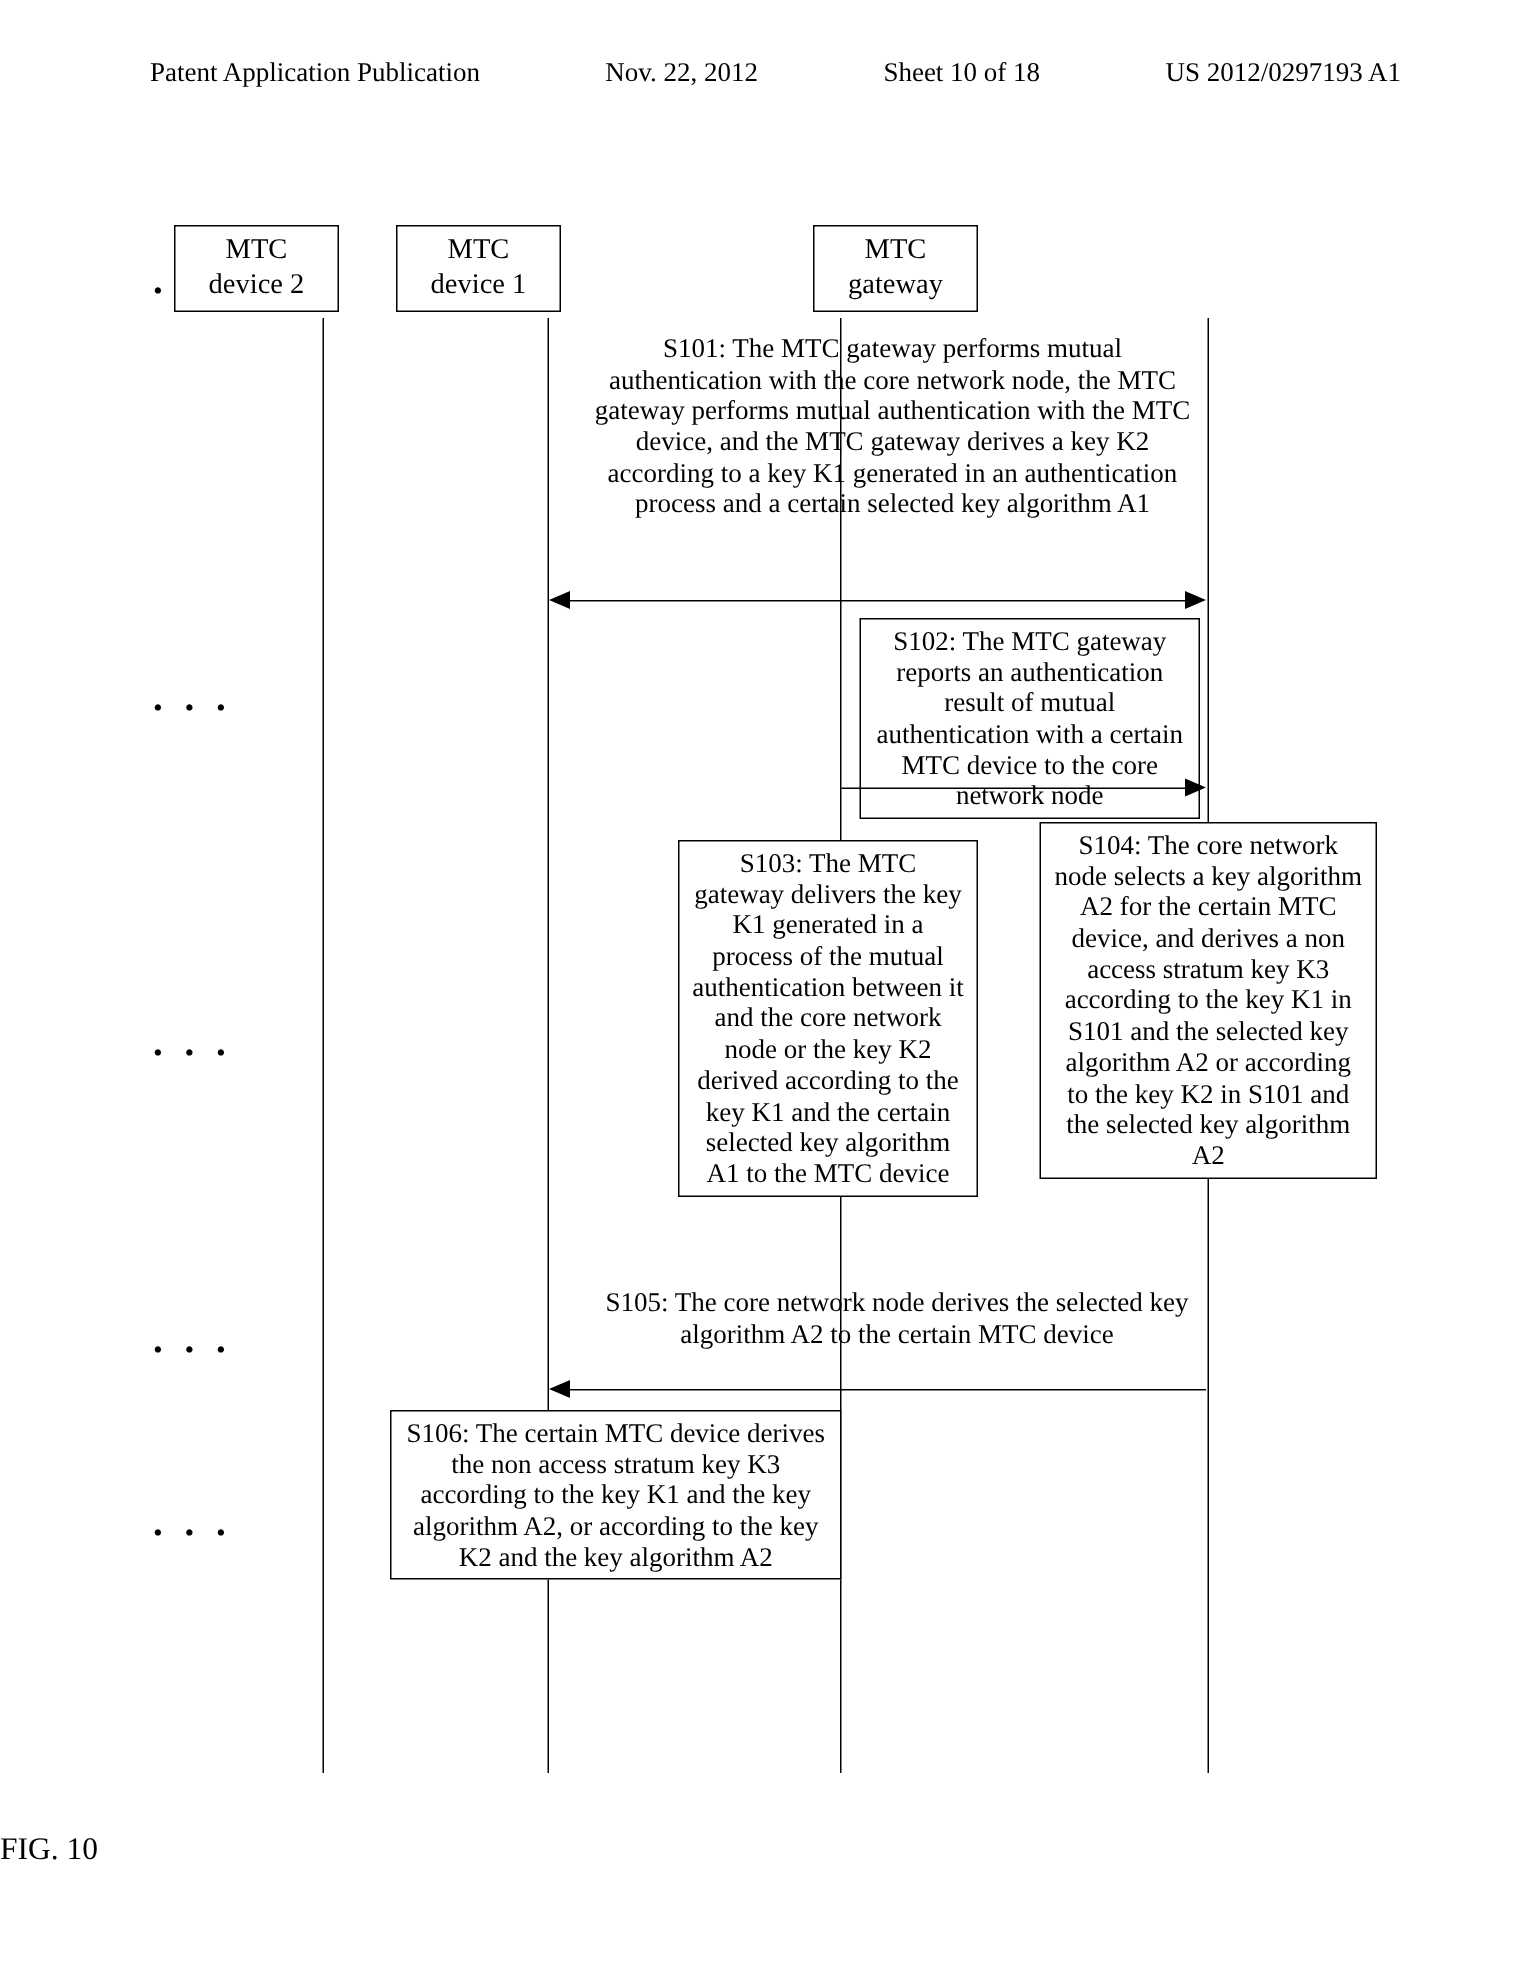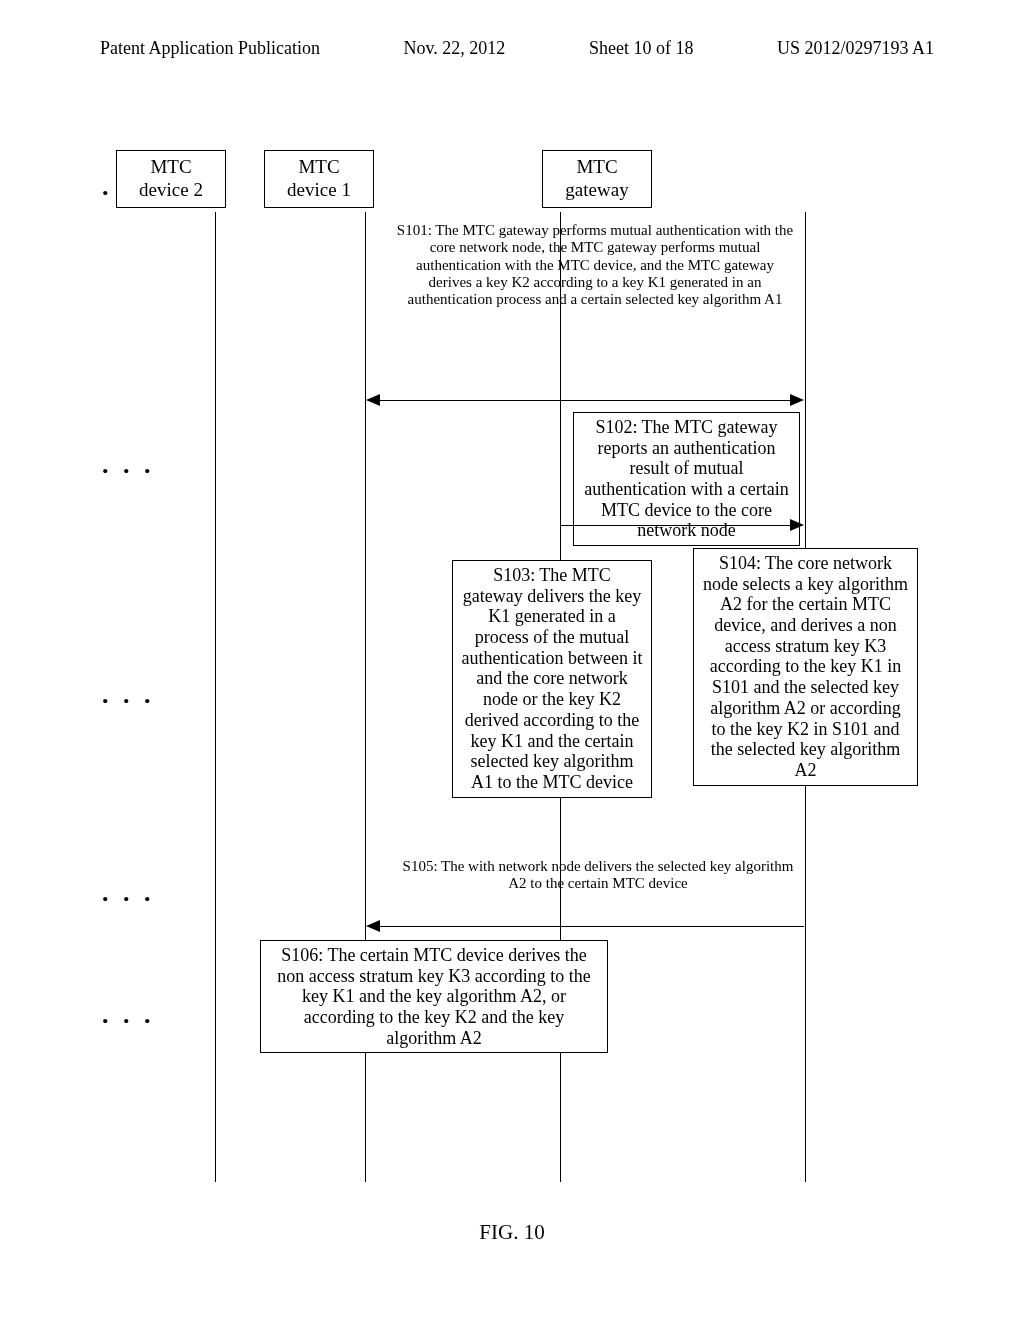--- a/index.html
+++ b/index.html
@@ -58,21 +58,21 @@
     position: absolute;
     border: 1.5px solid #000;
     background: #fff;
     font-size: 18px;
     text-align: center;
     padding: 4px 8px;
     line-height: 1.15;
   }
   .msg-text {
     position: absolute;
-    font-size: 15px;
+    font-size: 18px;
     text-align: center;
     line-height: 1.15;
   }
   .arrow-line {
     position: absolute;
     height: 0;
     border-top: 1.5px solid #000;
   }
   .arrow-head-r {
     position: absolute;
@@ -85,21 +85,21 @@
     position: absolute;
     width: 0; height: 0;
     border-top: 6px solid transparent;
     border-bottom: 6px solid transparent;
     border-right: 14px solid #000;
   }
   .fig-label {
     position: absolute;
     top: 1220px;
     width: 100%;
-    text-align: center;
+    text-align: left;
     font-size: 21px;
   }
 </style>
 </head>
 <body>
 
 <div class="header">
   <span class="title">Patent Application Publication</span>
   <span>Nov. 22, 2012</span>
   <span>Sheet 10 of 18</span>
@@ -140,26 +140,26 @@
 <div class="msg-box" style="top:560px; left:452px; width:200px;">
   <span>S103: The MTC gateway delivers the key K1 generated in a process of the mutual authentication between it and the core network node or the key K2 derived according to the key K1 and the certain selected key algorithm A1 to the MTC device</span>
 </div>
 
 <div class="msg-box" style="top:548px; left:693px; width:225px;">
   <span>S104: The core network node selects a key algorithm A2 for the certain MTC device, and derives a non access stratum key K3 according to the key K1 in S101 and the selected key algorithm A2 or according to the key K2 in S101 and the selected key algorithm A2</span>
 </div>
 
 <div class="dots" style="top:680px; left:102px;">. . .</div>
 
-<div class="msg-text" style="top:858px; left:398px; width:400px;">S105: The with network node delivers the selected key algorithm A2 to the certain MTC device</div>
+<div class="msg-text" style="top:858px; left:398px; width:400px;">S105: The core network node derives the selected key algorithm A2 to the certain MTC device</div>
 
 <div class="dots" style="top:878px; left:102px;">. . .</div>
 
 <div class="arrow-line" style="top:926px; left:369px; width:435px;"></div>
 <div class="arrow-head-l" style="top:920px; left:366px;"></div>
 
-<div class="msg-box" style="top:940px; left:260px; width:348px;">
+<div class="msg-box" style="top:940px; left:260px; width:301px;">
   <span>S106: The certain MTC device derives the non access stratum key K3 according to the key K1 and the key algorithm A2, or according to the key K2 and the key algorithm A2</span>
 </div>
 
 <div class="dots" style="top:1000px; left:102px;">. . .</div>
 
 <div class="fig-label">FIG. 10</div>
 
 </body></html>

